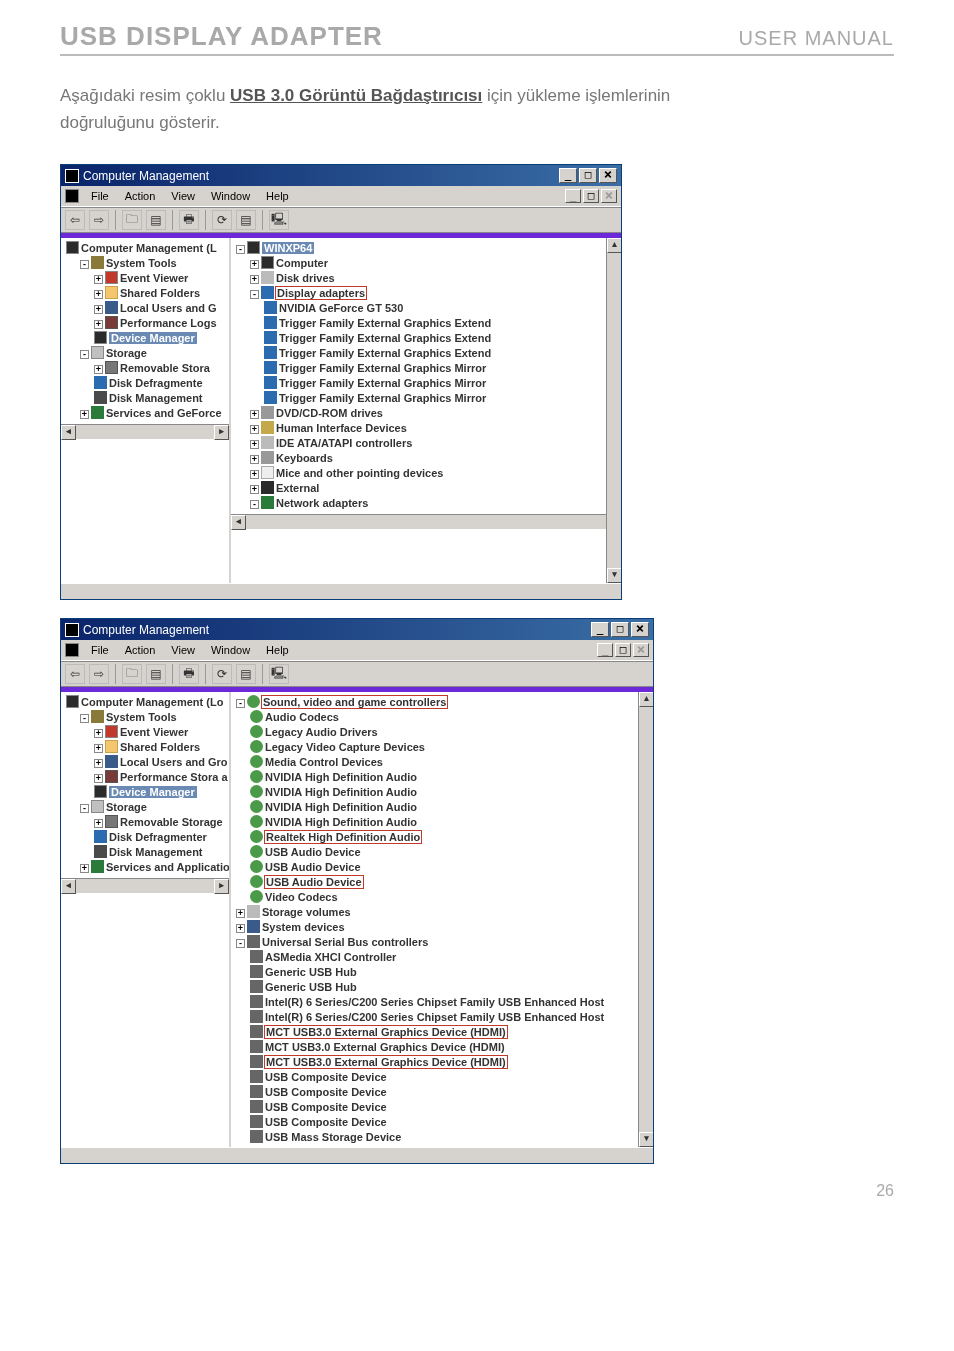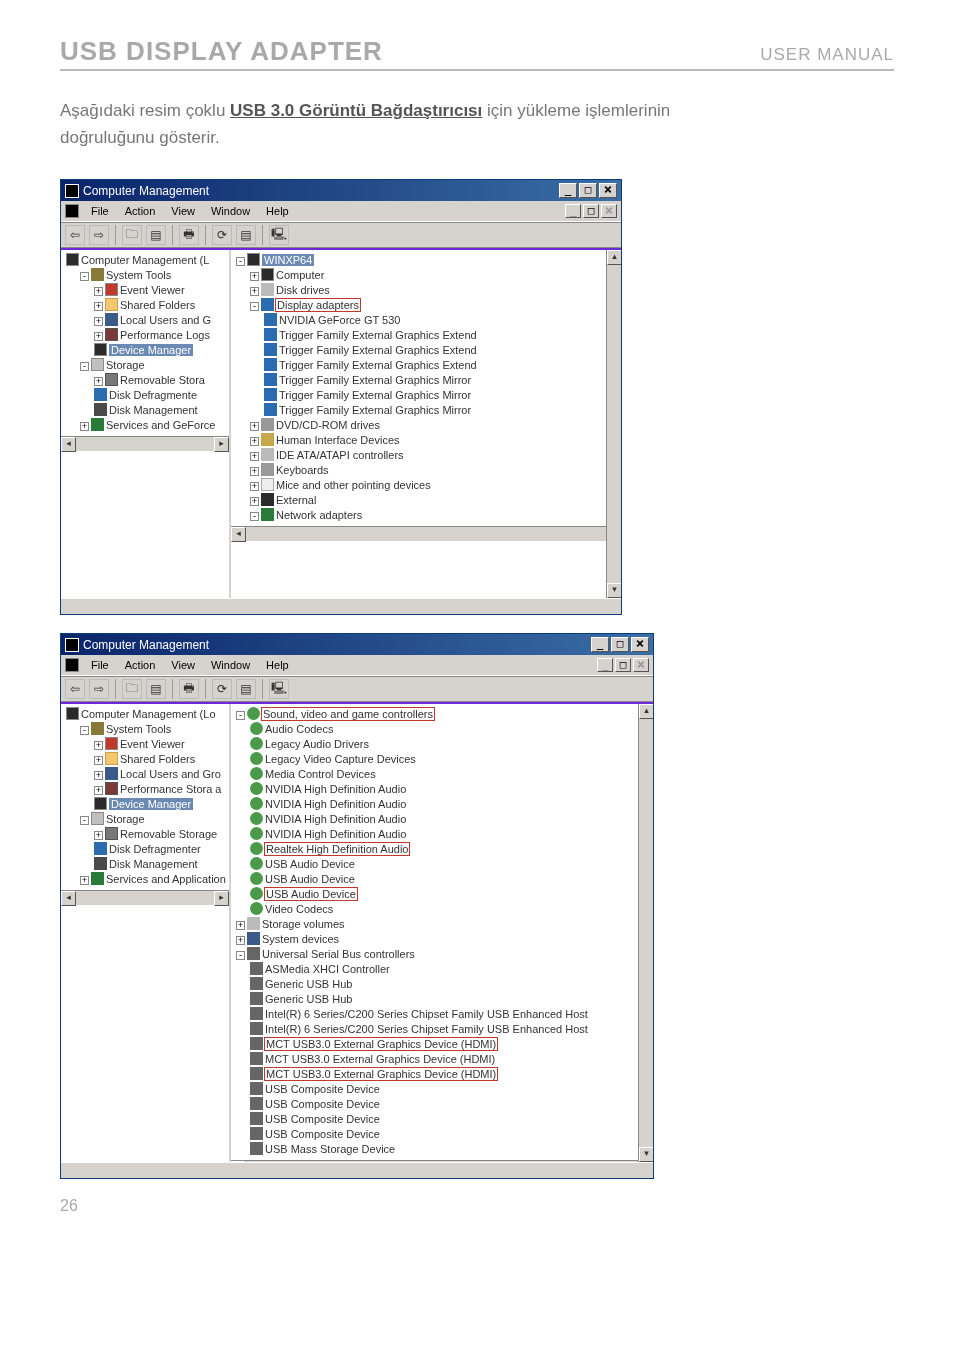--- a/index.html
+++ b/index.html
@@ -4,38 +4,38 @@
 <style>
   * { box-sizing: border-box; }
   body {
     margin: 0;
     font-family: Arial, Helvetica, sans-serif;
     background: #fff;
     color: #333;
     width: 954px;
   }
   .page {
-    padding: 36px 60px 30px 60px;
+    padding: 21px 60px 30px 60px;
   }
   .header-row {
     display: flex;
     align-items: baseline;
     justify-content: space-between;
     border-bottom: 2px solid #bbb;
     padding-bottom: 2px;
     margin-bottom: 26px;
   }
   .header-left {
     font-size: 26px;
     font-weight: bold;
     color: #a9a9a9;
     letter-spacing: 1px;
   }
   .header-right {
-    font-size: 17px;
+    font-size: 20px;
     color: #a9a9a9;
     letter-spacing: 1px;
   }
   .body-text {
     font-size: 17px;
     color: #777;
     line-height: 1.6;
     margin-bottom: 28px;
   }
   .body-text .bold-underline {
@@ -128,21 +128,22 @@
     width: 20px; height: 20px;
     border: 1px solid #bbb;
     display: flex; align-items:center; justify-content:center;
     font-size:12px;
   }
   .tb-sep { width:1px; height:20px; background:#999; margin:0 2px; }
 
   .win-body {
     display: flex;
     background: #fff;
-    border-top: 2px solid #6d28d9;
+    border-top: 5px solid #6d28d9;
+    font-weight: bold;
   }
   .left-pane, .right-pane {
     overflow: auto;
     position: relative;
   }
   .left-pane {
     width: 170px;
     border-right: 2px solid #d6d3ce;
     background:#fff;
     height: 100%;
@@ -224,20 +225,21 @@
 
   .win1 .win-body { height: 350px; }
   .win2 .win-body { height: 460px; }
   .win1 { width: 562px; }
   .win2 { width: 594px; }
 
   .page-number {
     color:#aaa;
     font-size:16px;
     margin-top: 12px;
+    text-align: right;
   }
 </style>
 </head>
 <body>
 
 <div class="page">
 
   <div class="header-row">
     <div class="header-left">USB DISPLAY ADAPTER</div>
     <div class="header-right">USER MANUAL</div>

